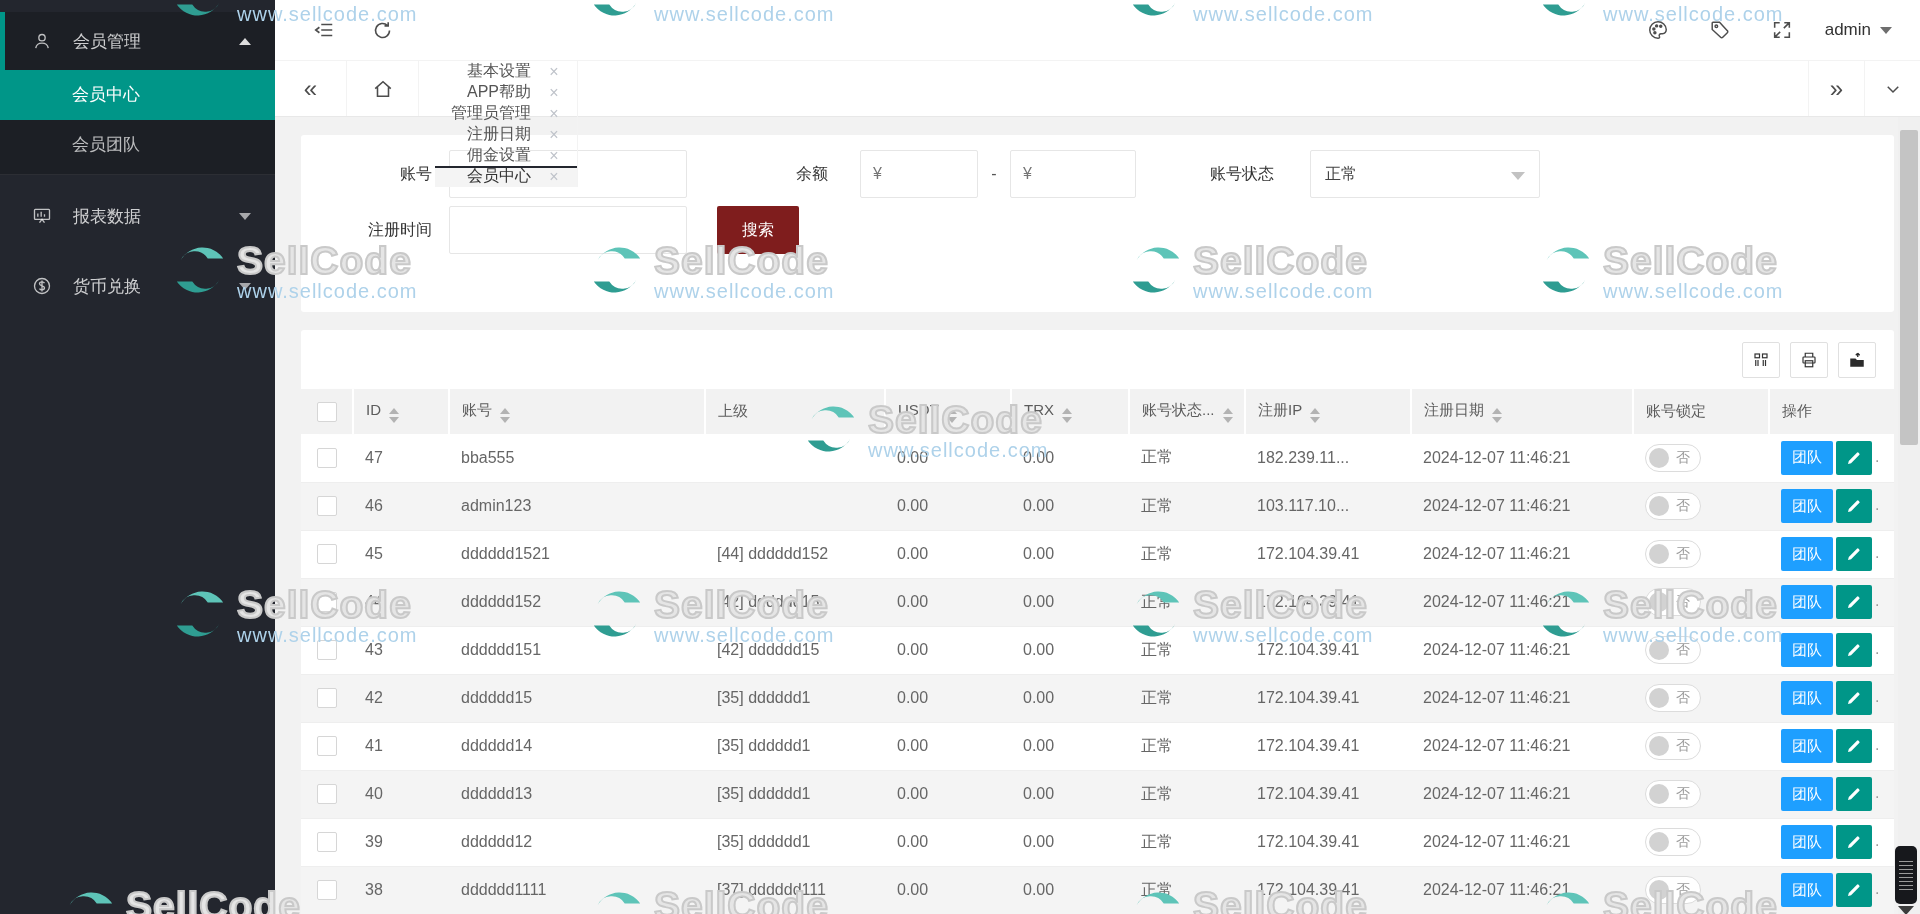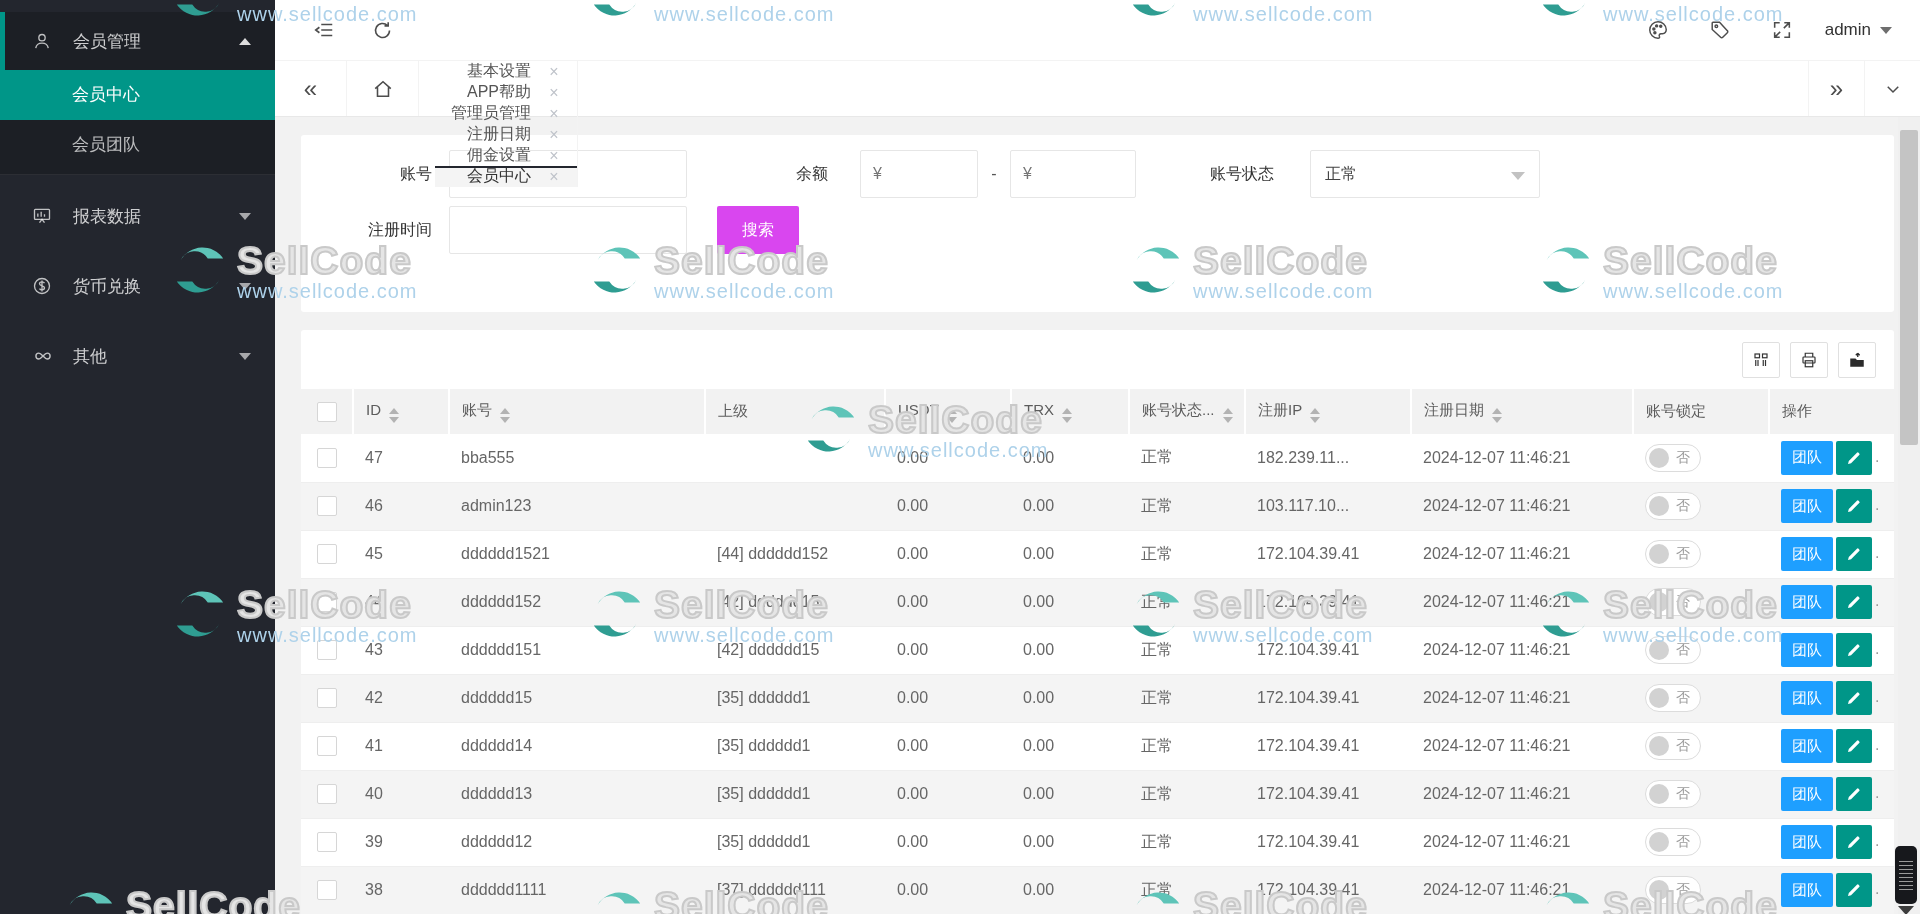--- a/index.html
+++ b/index.html
@@ -68,21 +68,21 @@
   .inp-money1 { width:118px; margin-left:15px; }
   .inp-money2 { width:126px; }
   .range-sep { width:32px; text-align:center; color:#555; font-size:16px; }
   .lab-balance { width:158px; }
   .lab-status { width:150px; padding-right:12px; }
   .select { position:relative; width:230px; height:48px; margin-left:24px; border:1px solid #e6e6e6;
     border-radius:2px; background:#fff; display:flex; align-items:center; padding-left:14px;
     font-size:16px; color:#444; cursor:pointer; }
   .sel-caret { position:absolute; right:14px; top:21px; width:0; height:0;
     border-left:7px solid transparent; border-right:7px solid transparent; border-top:8px solid #c2c2c2; }
-  .btn-search { height:48px; width:82px; margin-left:30px; background:#d946ef; color:#fff;
+  .btn-search { height:48px; width:82px; margin-left:30px; background:#7f1d1d; color:#fff;
     border:none; border-radius:2px; font-size:16px; cursor:pointer; font-family:Liberation Sans, sans-serif; }
 
   
   .table-card { margin-top:18px; height:625px; overflow:hidden; }
   .t-toolbar { display:flex; justify-content:flex-end; gap:10px; padding:12px 18px 11px; }
   .tool-btn { width:38px; height:36px; border:1px solid #e0e0e0; background:#fff; border-radius:2px;
     display:flex; align-items:center; justify-content:center; cursor:pointer; color:#333; }
   table { width:100%; border-collapse:collapse; table-layout:fixed; font-size:16px; color:#666; }
   thead th { background:#f2f2f2; height:45px; font-weight:normal; text-align:left; padding-left:12px;
     font-size:15px; color:#5c5c5c; border-right:2px solid #fff; white-space:nowrap; }
@@ -165,29 +165,20 @@
       <span class="mi-icon">
         <svg width="20" height="20" viewBox="0 0 24 24" fill="none" stroke-width="1.6">
             <circle cx="12" cy="12" r="9"></circle>
             <path d="M15 8.5c-.6-1-1.7-1.5-3-1.5-1.7 0-3 .9-3 2.4 0 3.1 6 1.7 6 4.8 0 1.5-1.3 2.4-3 2.4-1.3 0-2.4-.5-3-1.5M12 5.5v13"></path>
           </svg>
       </span>
       <span class="mi-label">货币兑换</span>
       <span class="tri-down"></span>
     </div>
 
-    <div class="menu-item">
-      <span class="mi-icon">
-        <svg width="22" height="20" viewBox="0 0 24 24" fill="none" stroke-width="1.7">
-            <path d="M7 15.5c-2 0-3.5-1.6-3.5-3.5S5 8.5 7 8.5c3.5 0 6.5 7 10 7 2 0 3.5-1.6 3.5-3.5S19 8.5 17 8.5c-3.5 0-6.5 7-10 7z"></path>
-          </svg>
-      </span>
-      <span class="mi-label">其他</span>
-      <span class="tri-down"></span>
-    </div>
   </nav>
 </div>
 
 <div class="main">
 
   <div class="topbar">
     <span class="tb-icon">
       <svg width="22" height="22" viewBox="0 0 24 24" fill="none" stroke="#4d4d4d" stroke-width="1.8">
           <path d="M9 6h12M9 12h12M9 18h12M7 9l-4 3 4 3"></path>
         </svg>

